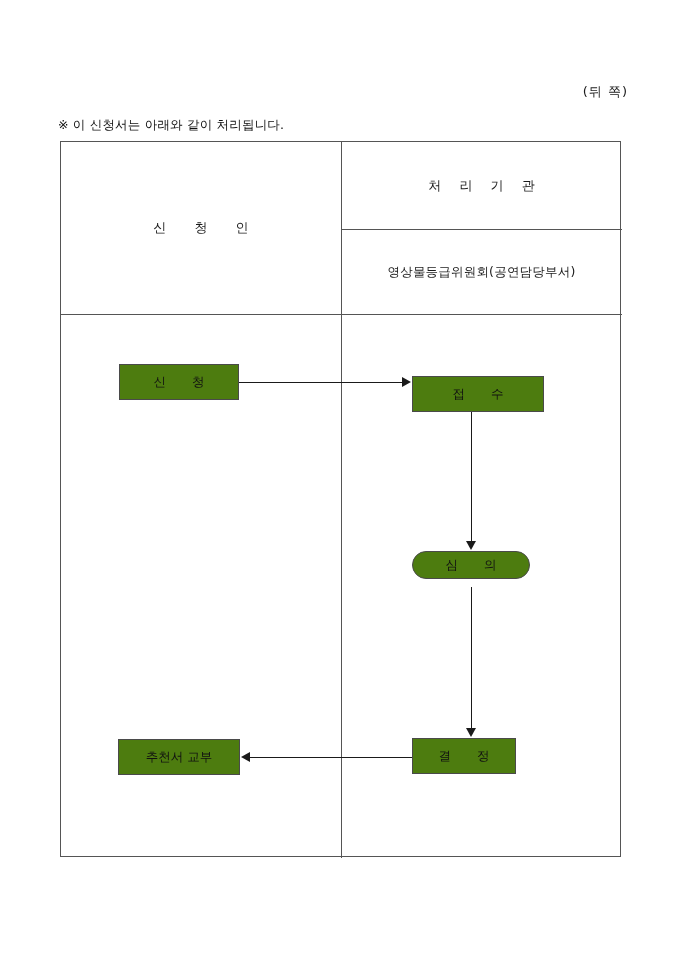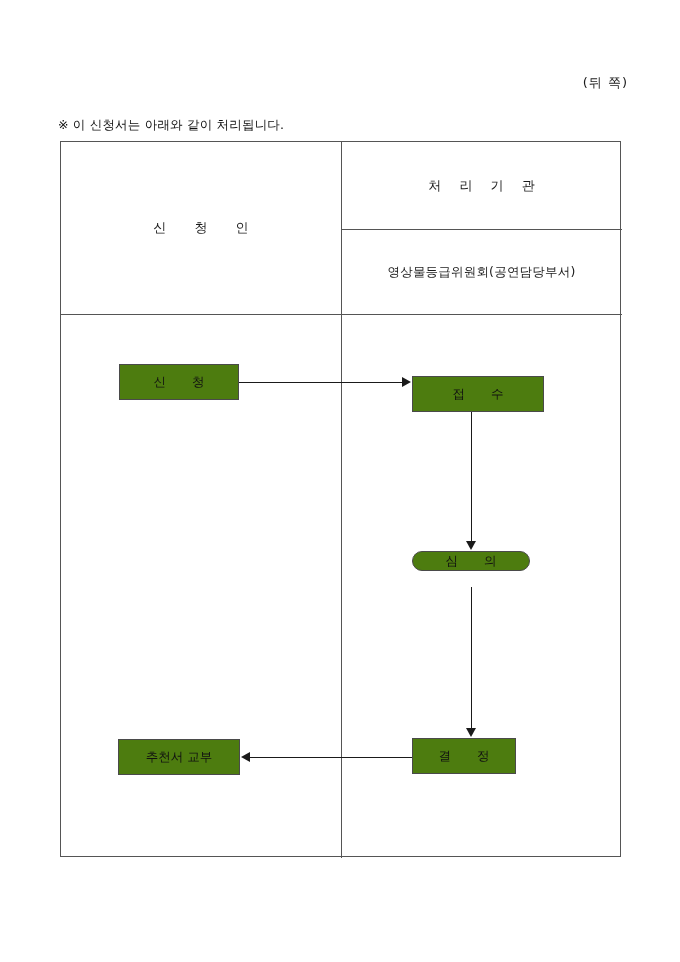--- a/index.html
+++ b/index.html
@@ -12,21 +12,21 @@
     height: 962px;
     position: relative;
     font-family: "DejaVu Sans", "Liberation Sans", sans-serif;
     color: #000000;
     overflow: hidden;
   }
 
   
   .page-side-marker {
     position: absolute;
-    top: 74px;
+    top: 83px;
     right: 52px;
     font-size: 13px;
     letter-spacing: 1px;
     color: #1a1a1a;
     white-space: nowrap;
     text-align: right;
   }
 
   .process-note {
     position: absolute;
@@ -135,21 +135,21 @@
     color: #111111;
     z-index: 3;
   }
   .flow-box.spaced {
     letter-spacing: 11px;
     text-indent: 11px;
   }
 
   .box-apply    { left: 119px; top: 364px; width: 120px; height: 36px; }
   .box-receive  { left: 412px; top: 376px; width: 132px; height: 36px; }
-  .box-review   { left: 412px; top: 551px; width: 118px; height: 20px; border-radius: 18px; }
+  .box-review   { left: 412px; top: 551px; width: 118px; height: 28px; border-radius: 18px; }
   .box-decide   { left: 412px; top: 738px; width: 104px; height: 36px; }
   .box-issue    { left: 118px; top: 739px; width: 122px; height: 36px; }
 
   
   .conn {
     position: absolute;
     background: #1a1a1a;
     z-index: 2;
   }
   .conn-h { height: 1px; }

